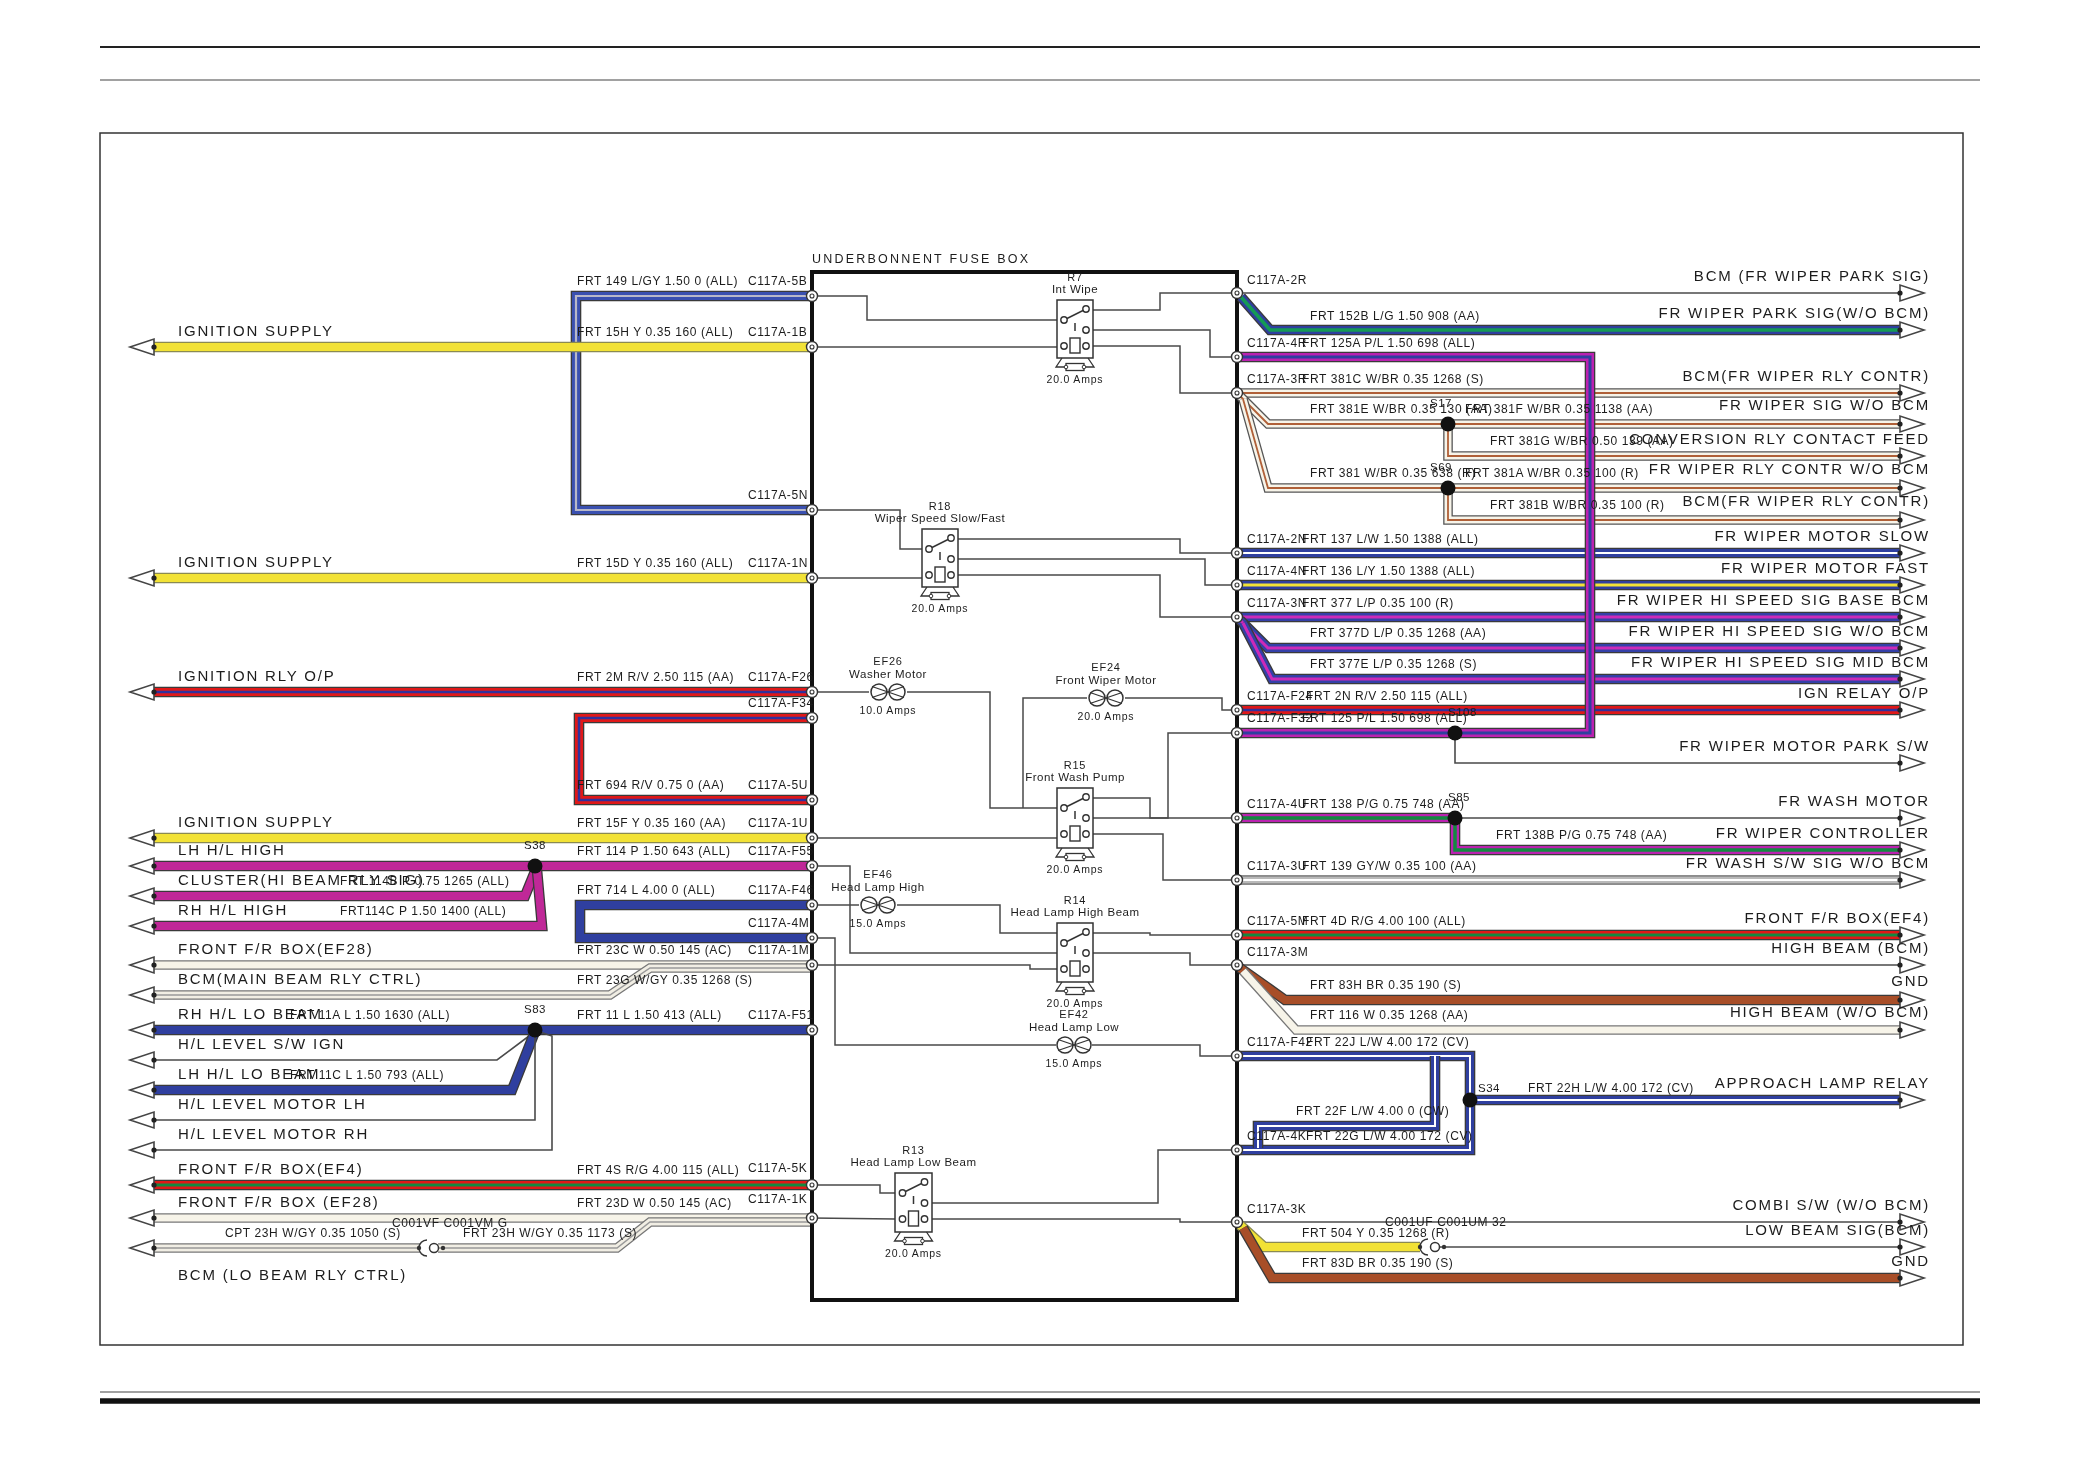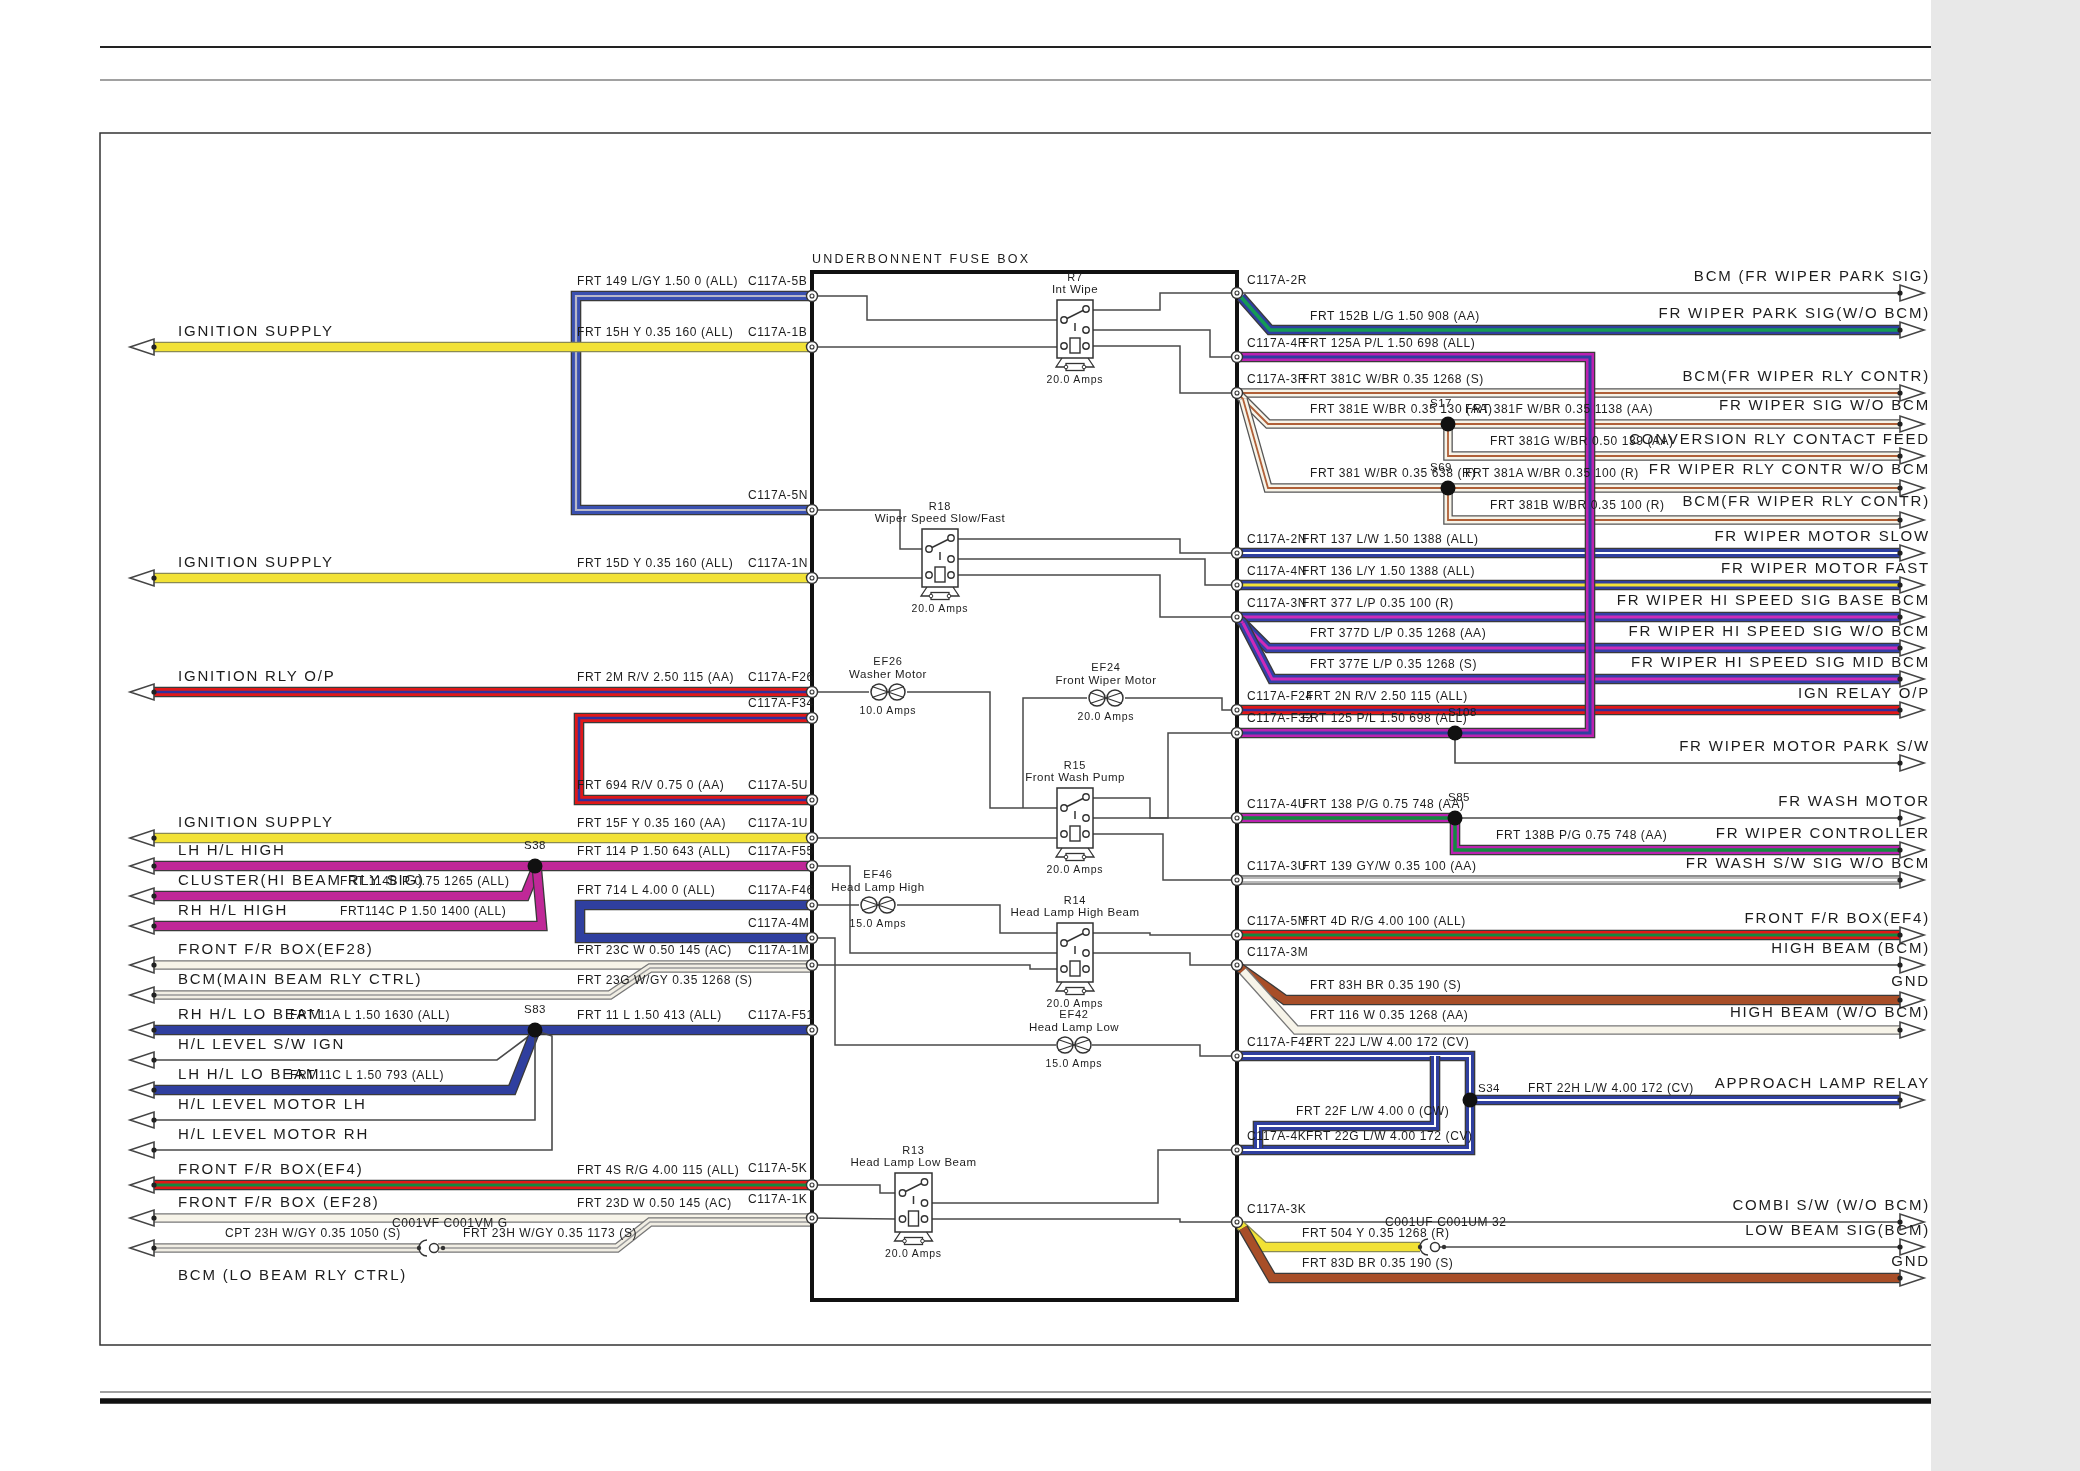--- a/index.html
+++ b/index.html
@@ -1,16 +1,16 @@
 <!DOCTYPE html>
 <html><head>
 <meta charset="utf-8">
 <style>
   html,body{margin:0;padding:0;background:#e8e8e8;}
-  .page{position:relative;width:1931px;height:1471px;background:#ffffff;overflow:hidden;
+  .page{position:relative;width:2080px;height:1471px;background:#ffffff;overflow:hidden;
         font-family:"Liberation Sans",sans-serif;}
   svg{position:absolute;left:0;top:0;}
   text{fill:#1c1c1c;}
 </style>
 </head>
 <body>
 
 <div class="page">
   <svg id="diagram-root" width="2080" height="1471" viewBox="0 0 2080 1471">
       <g>

